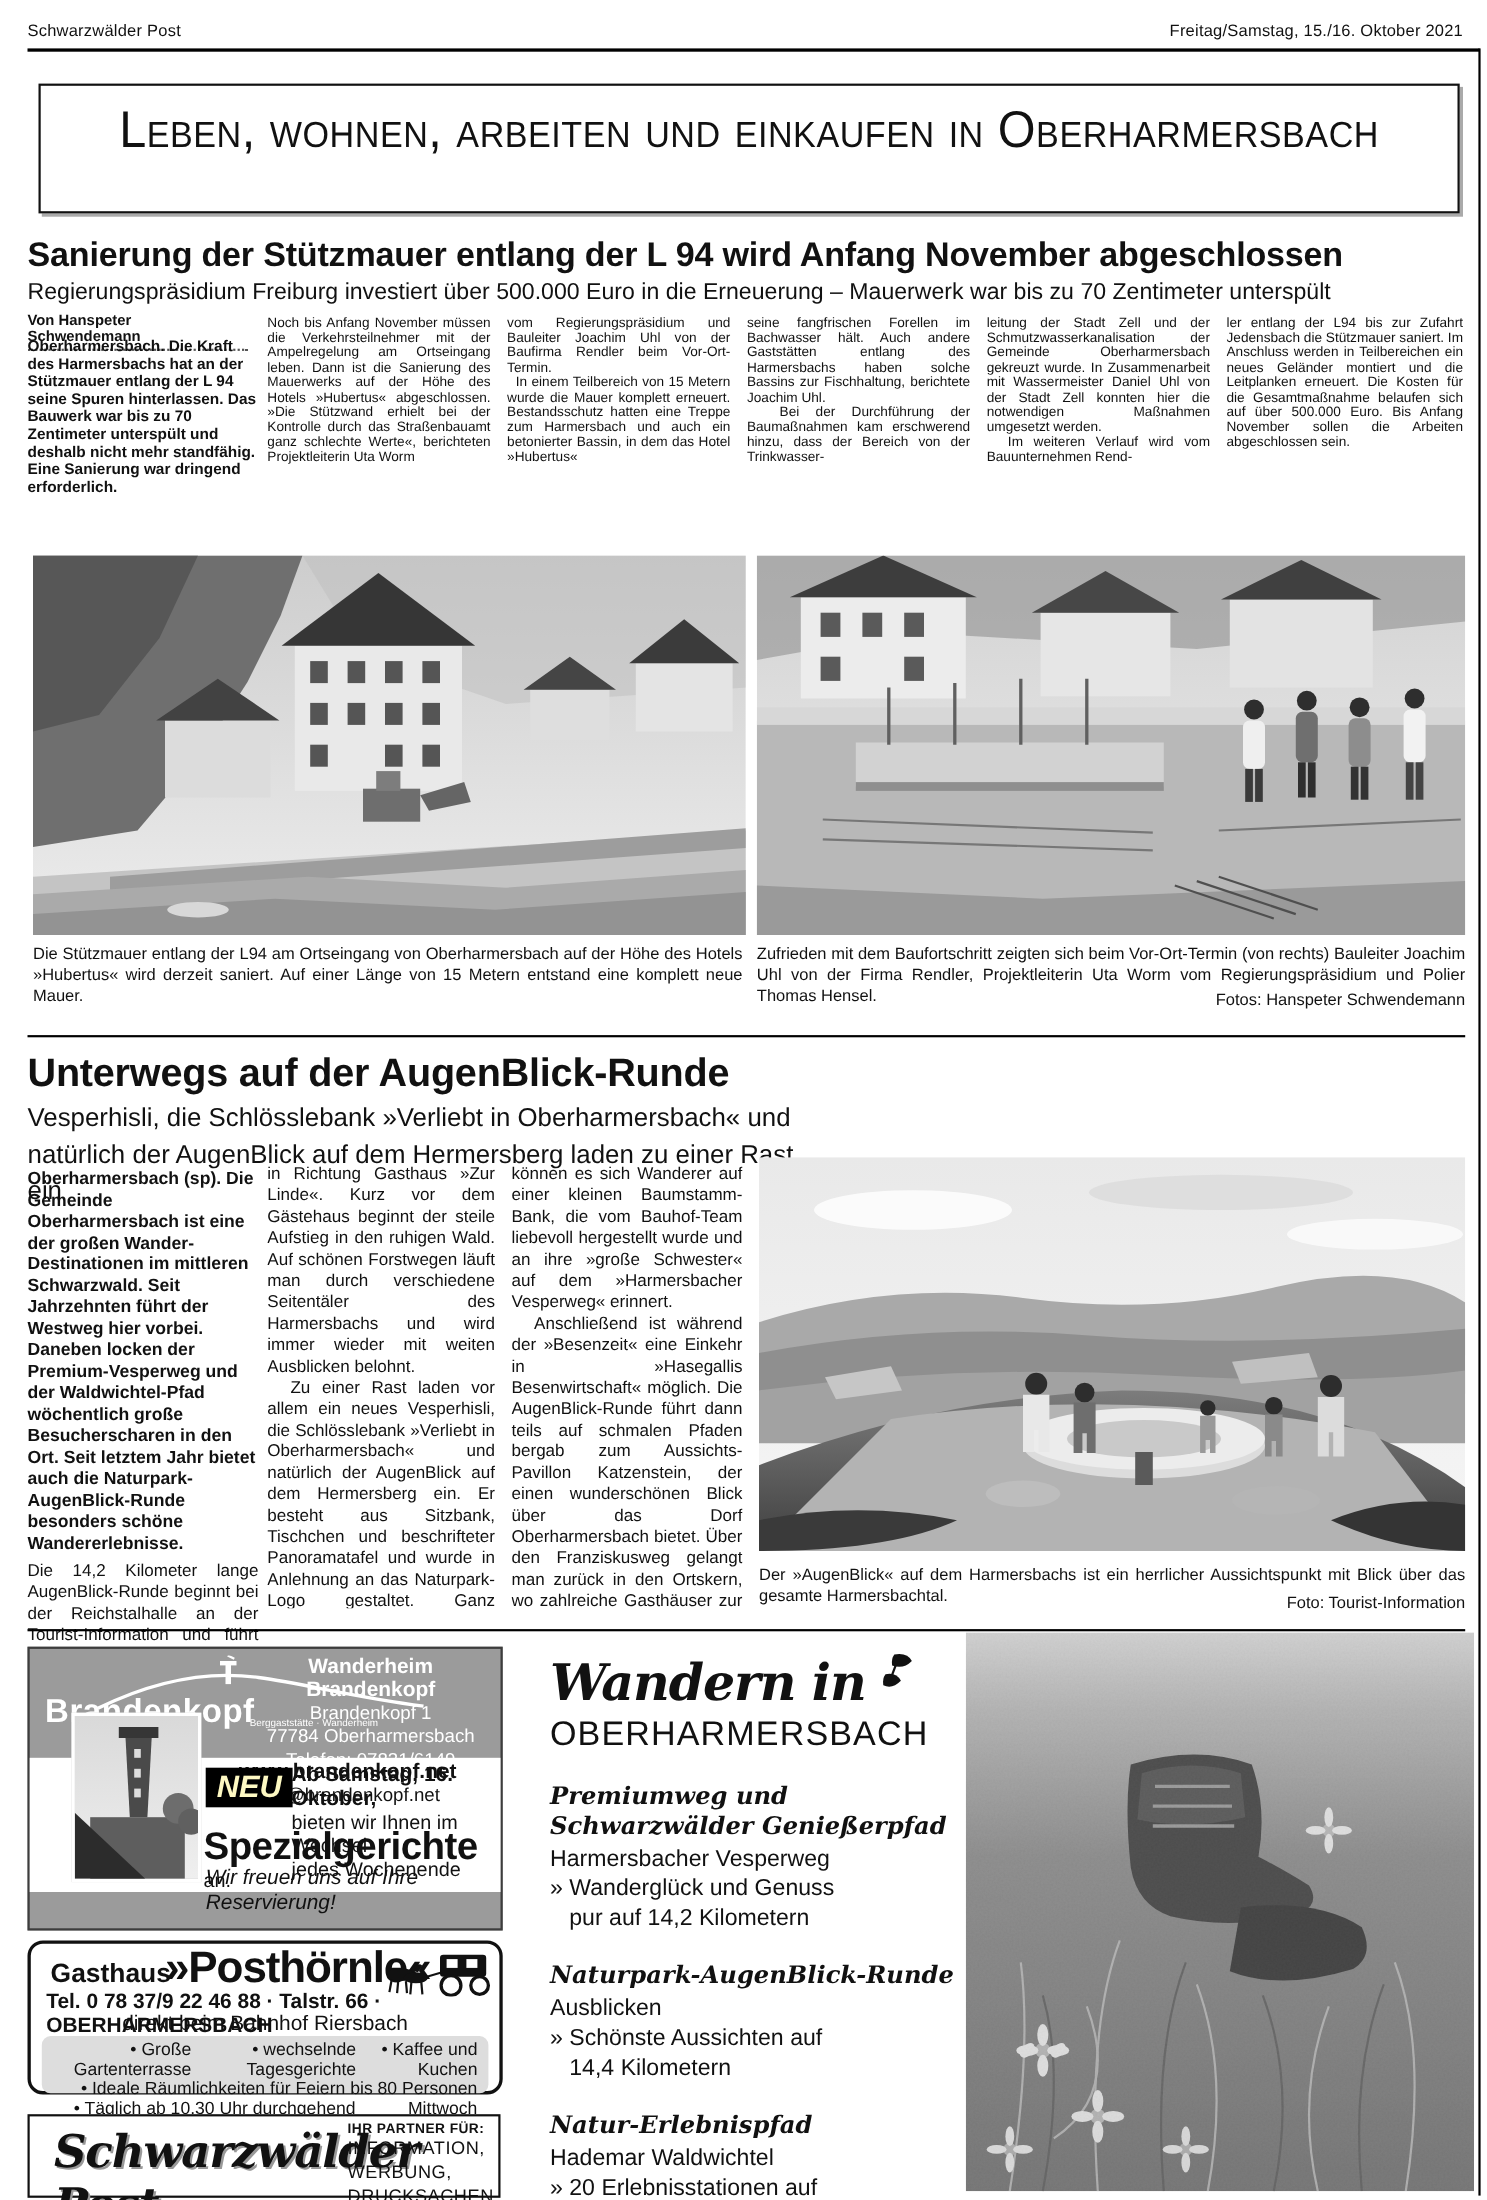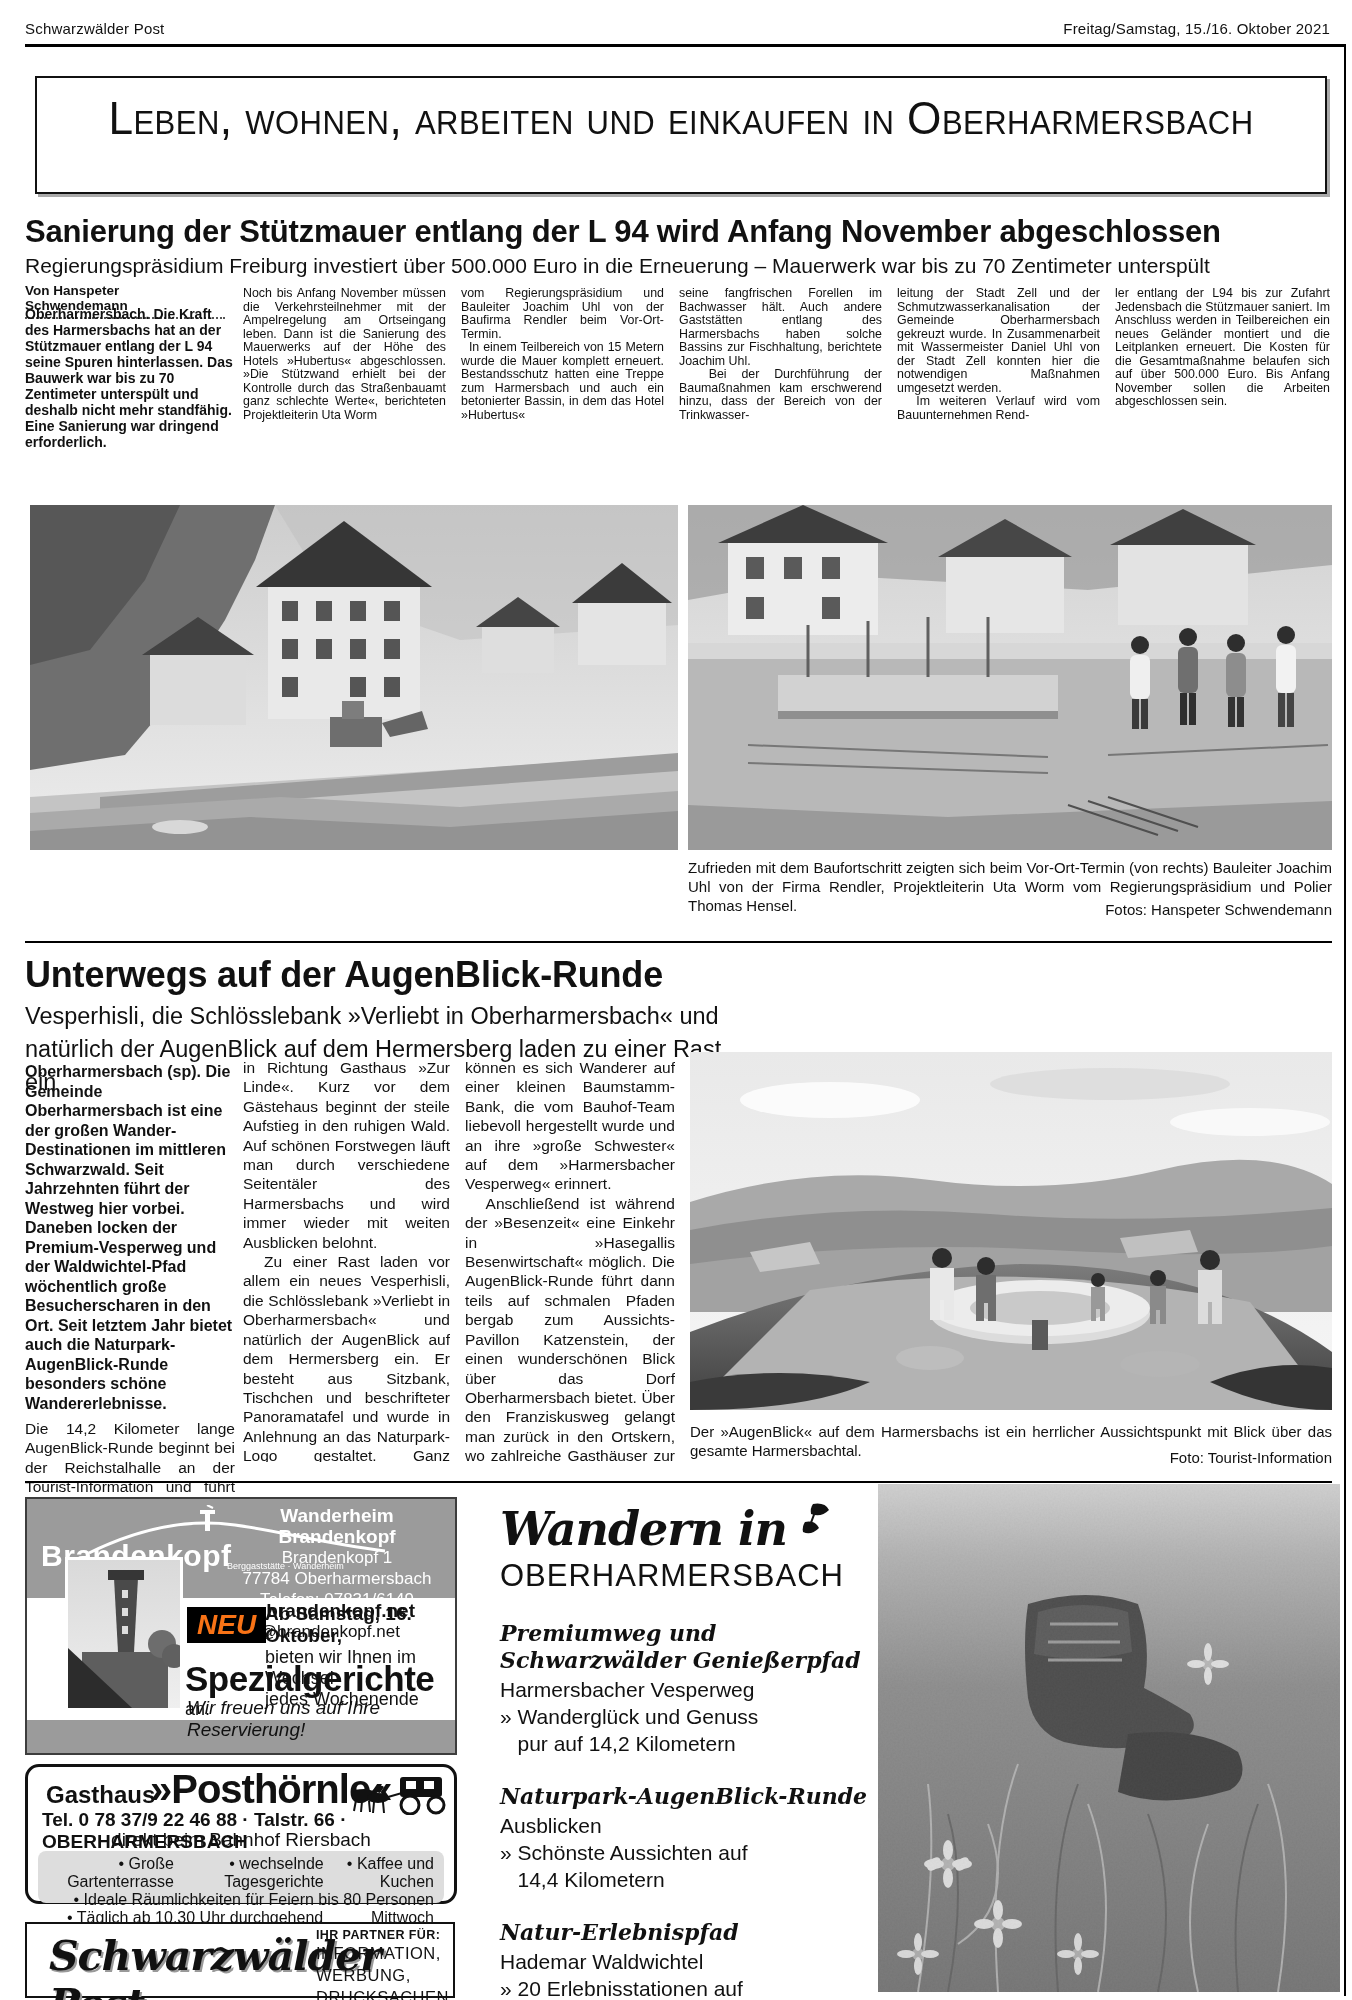--- a/index.html
+++ b/index.html
@@ -34,21 +34,21 @@
   .photo{display:block;}
   
   .bk{background:#9b9b9b;border:2px solid #3d3d3d;}
   .bk-white{position:absolute;left:0;top:99px;width:100%;height:122px;background:#fff;}
   .bk-logo-text{font-size:30px;font-weight:bold;color:#fff;letter-spacing:.5px;}
   .bk-logo-sub{font-size:9px;color:#fff;}
   .bk-addr{color:#fff;text-align:center;font-size:17px;line-height:21px;}
   .bk-addr .nm{font-size:19px;font-weight:bold;display:block;}
   .bk-web{font-weight:bold;font-size:19px;color:#111;}
   .bk-mail{font-size:17px;color:#111;}
-  .bk-neu{background:#000;color:#f97316;font-style:italic;font-weight:bold;font-size:28px;
+  .bk-neu{background:#000;color:#fef9c3;font-style:italic;font-weight:bold;font-size:28px;
           padding:2px 10px;display:inline-block;}
   .bk-offer-b{font-weight:bold;font-size:19px;}
   .bk-offer{font-size:18px;line-height:21px;}
   .bk-big{font-size:35px;font-weight:bold;letter-spacing:-.5px;}
   .bk-an{font-size:18px;}
   .bk-res{font-style:italic;font-size:19px;}
   .bk-hours{font-size:14.5px;color:#111;}
   .bk-hours b{font-weight:bold;}
   .bk-tower{border:3px solid #fff;}
   
@@ -198,20 +198,21 @@
         <rect x="599" y="188" width="7" height="34" fill="#444"></rect>
     </g>
     <path d="M0,345 L0,300 L260,312 L644,296 L644,345 Z" fill="#9a9a9a"></path>
     <g stroke="#4f4f4f" stroke-width="2">
         <line x1="380" y1="300" x2="470" y2="330"></line>
         <line x1="400" y1="296" x2="490" y2="326"></line>
         <line x1="420" y1="292" x2="510" y2="322"></line>
       </g>
   </svg>
 
+  <div class="abs cap" style="left:30px;top:858px;width:645px;">Die Stützmauer entlang der L94 am Ortseingang von Oberharmersbach auf der Höhe des Hotels »Hubertus« wird derzeit saniert. Auf einer Länge von 15 Metern entstand eine komplett neue Mauer.</div>
   <div class="abs" style="left:688px;top:858px;width:644px;height:60px;">
     <div class="cap">Zufrieden mit dem Baufortschritt zeigten sich beim Vor-Ort-Termin (von rechts) Bauleiter Joachim Uhl von der Firma Rendler, Projektleiterin Uta Worm vom Regierungspräsidium und Polier Thomas Hensel.</div>
     <span class="credit">Fotos: Hanspeter Schwendemann</span>
   </div>
 
   <div class="abs rule" style="left:25px;top:941px;width:1307px;"></div>
 
   <div class="abs a2-head" style="left:25px;top:954px;width:1000px;">Unterwegs auf der AugenBlick-Runde</div>
   <div class="abs a2-sub" style="left:25px;top:1000px;width:700px;">Vesperhisli, die Schlösslebank »Verliebt in Oberharmersbach« und natürlich der AugenBlick auf dem Hermersberg laden zu einer Rast ein</div>
   <div class="abs" style="left:25px;top:1062px;width:210px;height:400px;">

